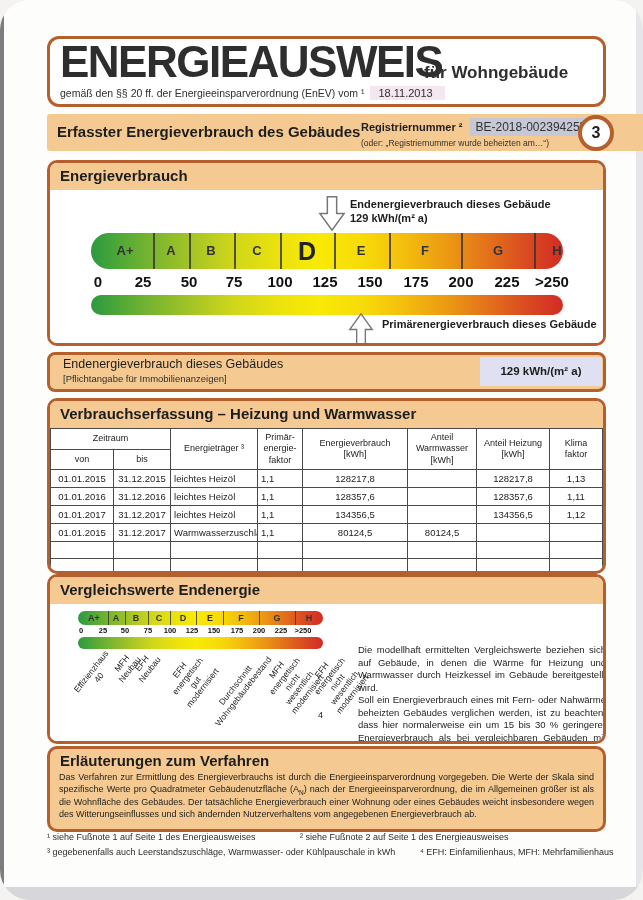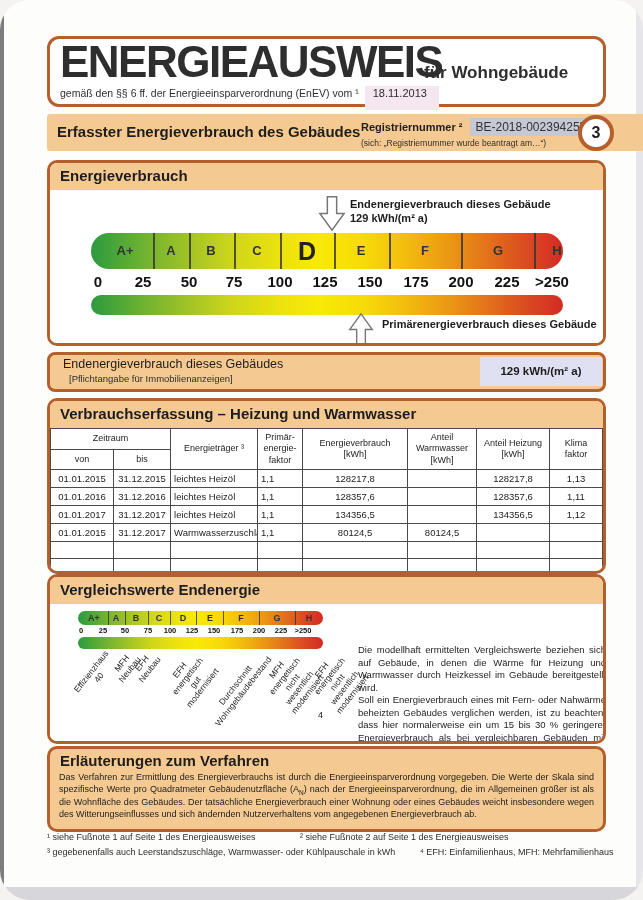--- a/index.html
+++ b/index.html
@@ -7,21 +7,21 @@
   .stage{position:relative;width:643px;height:900px;background:#fdfdfc;overflow:hidden;border-radius:30px;}
   .edge-left{position:absolute;left:0;top:0;width:4px;height:900px;background:#7d7d7f;}
   .edge-right{position:absolute;right:0;top:0;width:7px;height:900px;background:#e6e6ea;}
   .edge-bottom{position:absolute;left:0;top:887px;width:643px;height:13px;background:#d7d7db;}
 
   
   .title-box{position:absolute;left:47px;top:36px;width:553px;height:65px;border:3px solid #b55f2d;border-radius:12px;background:#fff;}
   .main-title{position:absolute;left:10px;top:-2px;font-size:44px;font-weight:bold;letter-spacing:-1.5px;color:#2e2e2e;}
   .title-suffix{position:absolute;left:374px;top:24px;font-size:17px;font-weight:bold;color:#2e2e2e;}
   .law-line{position:absolute;left:10px;top:47px;font-size:10.5px;color:#2e2e2e;}
-  .law-date{display:inline-block;background:#f5e7f0;padding:1px 12px 11px 8px;margin-left:6px;font-size:11px;}
+  .law-date{display:inline-block;background:#f5e7f0;padding:1px 12px 1px 8px;margin-left:6px;font-size:11px;}
 
   
   .capture-bar{position:absolute;left:47px;top:114px;width:612px;height:37px;background:#f5ca92;border-radius:3px;}
   .capture-title{position:absolute;left:10px;top:9px;font-size:15px;font-weight:bold;color:#1d1d1d;}
   .registry{position:absolute;left:314px;top:3px;}
   .reg-label{font-size:11px;font-weight:bold;color:#1d1d1d;}
   .reg-value{display:inline-block;margin-left:8px;background:#c6c8d6;font-size:12px;padding:2px 5px;color:#333;}
   .reg-alt{font-size:8.5px;color:#2e2e2e;margin-top:2px;}
   .page-badge{position:absolute;left:578px;top:115px;width:28px;height:28px;border:4px solid #b55f2d;border-radius:50%;background:#fff;text-align:center;line-height:28px;font-size:16px;font-weight:bold;color:#1d1d1d;}
 
@@ -40,21 +40,21 @@
   .cl{position:absolute;top:0;transform:translateX(-50%);font-size:13px;font-weight:bold;color:#333;line-height:36px;}
   .cl.current{font-size:25px;color:#222;}
   .ticks-row{position:absolute;left:41px;top:80px;width:472px;height:24px;}
   .ticks-row b{position:absolute;transform:translateX(-50%);font-size:15px;font-weight:bold;color:#111;line-height:24px;}
   .lower-band{top:105px;height:20px;border-radius:10px;}
   .primary-label{position:absolute;left:332px;top:127px;font-size:11px;font-weight:bold;line-height:1.3;color:#1d1d1d;}
 
   
   .end-bar{position:absolute;left:47px;top:352px;width:553px;height:34px;border:3px solid #b55f2d;border-radius:8px;background:#f5ca92;}
   .end-title{position:absolute;left:13px;top:2px;font-size:12.5px;font-weight:normal;color:#1d1d1d;}
-  .end-sub{position:absolute;left:19px;top:18px;font-size:9.5px;color:#2e2e2e;}
+  .end-sub{position:absolute;left:13px;top:18px;font-size:9.5px;color:#2e2e2e;}
   .end-value{position:absolute;left:430px;top:2px;width:122px;height:29px;background:#dfe1f2;text-align:center;line-height:29px;font-size:11.5px;font-weight:bold;color:#1d1d1d;}
 
   
   .table-box{top:398px;height:170px;}
   .table-box table{border-collapse:collapse;width:100%;table-layout:fixed;}
   .table-box th,.table-box td{border:1px solid #4a4a4a;padding:0 3px;overflow:hidden;}
   .table-box th{font-size:9px;font-weight:normal;color:#1d1d1d;text-align:center;white-space:pre-line;line-height:1.25;}
   .table-box thead tr:first-child th{height:20px;}
   .table-box thead tr:last-child th{height:19px;}
   .table-box td{font-size:9.5px;color:#1d1d1d;text-align:center;height:17px;}
@@ -89,31 +89,31 @@
 <body>
 
 <div class="stage">
   <div class="edge-left"></div>
   <div class="edge-right"></div>
 
   <div class="title-box">
     <span class="main-title">ENERGIEAUSWEIS</span>
     <span class="title-suffix">für Wohngebäude</span>
     <div class="law-line">
-      <span>gemäß den §§ 6 ff. der Energieeinsparverordnung (EnEV) vom ¹</span><span class="law-date">18.11.2013</span>
+      <span>gemäß den §§ 20 ff. der Energieeinsparverordnung (EnEV) vom ¹</span><span class="law-date">18.11.2013</span>
     </div>
   </div>
 
   <div class="capture-bar">
     <div class="capture-title">Erfasster Energieverbrauch des Gebäudes</div>
     <div class="registry">
       <div>
         <span class="reg-label">Registriernummer ²</span><span class="reg-value">BE-2018-002394255</span>
       </div>
-      <div class="reg-alt">(sich: „Registriernummer wurde beantragt am…“)</div>
+      <div class="reg-alt">(oder: „Registriernummer wurde beheizten am…“)</div>
     </div>
   </div>
   <div class="page-badge">3</div>
 
   <div class="box energy-box">
     <div class="box-header">Energieverbrauch</div>
     <div class="energy-body">
       <svg class="arrow-icon" style="left:268px;top:5px;" width="28" height="37" viewBox="0 0 30 38">
         <path d="M10 1 L20 1 L20 19 L28 19 L15 37 L2 19 L10 19 Z" fill="#ffffff" stroke="#777" stroke-width="1.6"></path>
       </svg>

